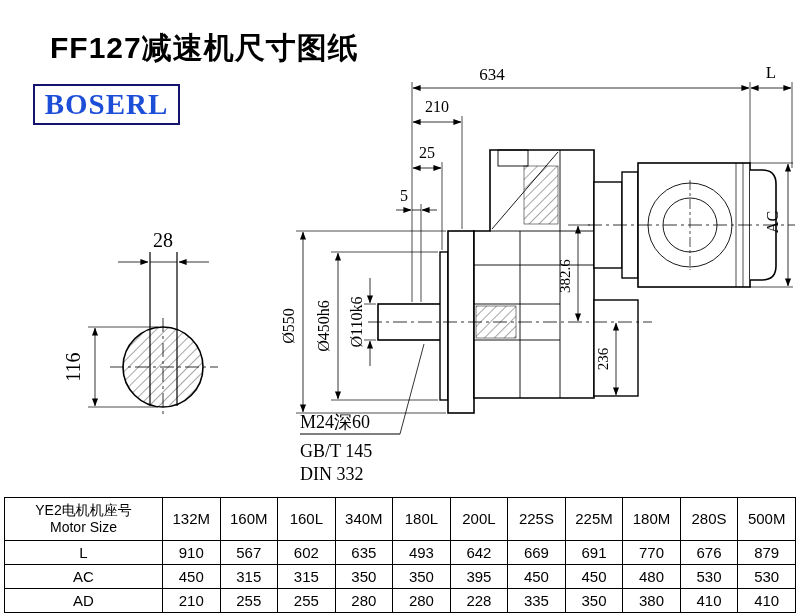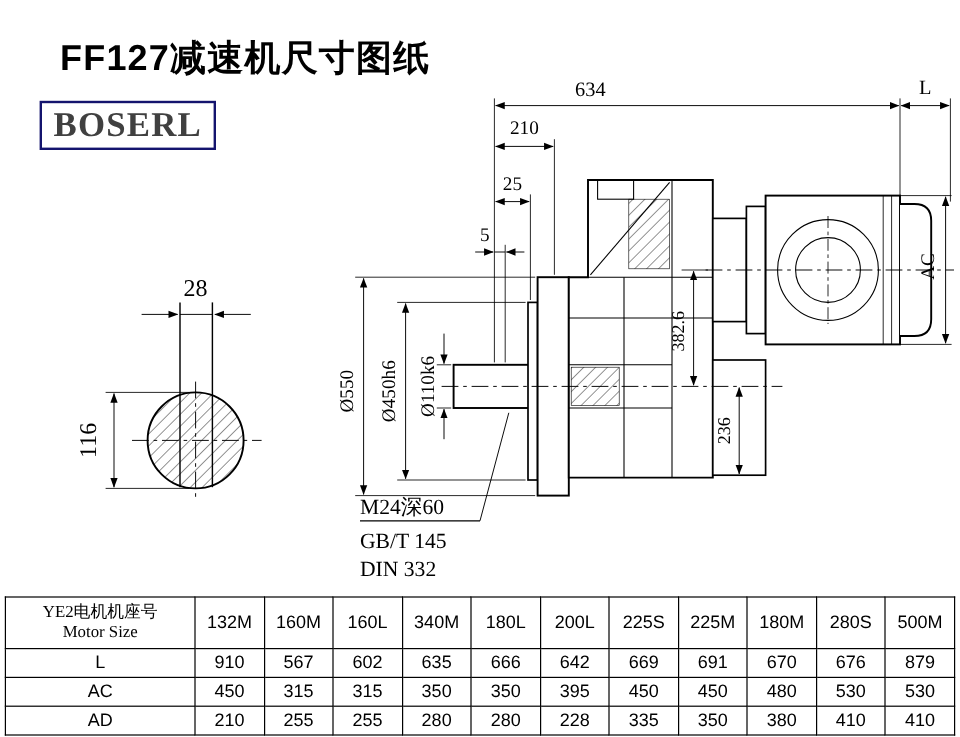--- a/index.html
+++ b/index.html
@@ -4,30 +4,30 @@
 <style>
   html,body{margin:0;padding:0;background:#fff;}
   .page{position:relative;width:800px;height:614px;background:#fff;overflow:hidden;
         font-family:"Liberation Sans",sans-serif;color:#000;}
   .title{position:absolute;left:34px;top:12px;margin:16px;font-size:30px;font-weight:bold;
          letter-spacing:1px;font-family:"Liberation Sans",sans-serif;}
   .logo{position:absolute;left:33px;top:84px;width:143px;height:37px;
         border:2px solid #14146e;display:flex;align-items:center;justify-content:center;
         background:#fff;}
   .logo span{font-family:"Liberation Serif",serif;font-size:29px;font-weight:bold;
-        color:#404040;letter-spacing:1px;}
+        color:#1d4ed8;letter-spacing:1px;}
   svg{position:absolute;left:0;top:0;}
   svg text{font-family:"Liberation Serif",serif;fill:#000;}
   table.dim{position:absolute;left:4px;top:497px;width:792px;border-collapse:collapse;
         table-layout:fixed;font-family:"Liberation Sans",sans-serif;font-size:15px;}
   table.dim th,table.dim td{border:1px solid #000;text-align:center;padding:0;
         font-weight:normal;background:#fff;overflow:hidden;}
   table.dim tr.hdr th{height:42px;line-height:1.25;}
   table.dim tr.data th,table.dim tr.data td{height:23px;}
-  .hdr-cell div{font-size:14px;font-family:Liberation Serif, serif;}
+  .hdr-cell div{font-size:14px;}
 </style>
 </head>
 <body>
 
 <div class="page">
 
   <h1 class="title">FF127减速机尺寸图纸</h1>
 
   <div class="logo">
     <span>BOSERL</span>
@@ -216,25 +216,25 @@
       <th>180M</th>
       <th>280S</th>
       <th>500M</th>
     </tr>
     <tr class="data">
       <th>L</th>
       <td>910</td>
       <td>567</td>
       <td>602</td>
       <td>635</td>
-      <td>666</td>
+      <td>493</td>
       <td>642</td>
       <td>669</td>
       <td>691</td>
-      <td>670</td>
+      <td>770</td>
       <td>676</td>
       <td>879</td>
     </tr>
     <tr class="data">
       <th>AC</th>
       <td>450</td>
       <td>315</td>
       <td>315</td>
       <td>350</td>
       <td>350</td>

